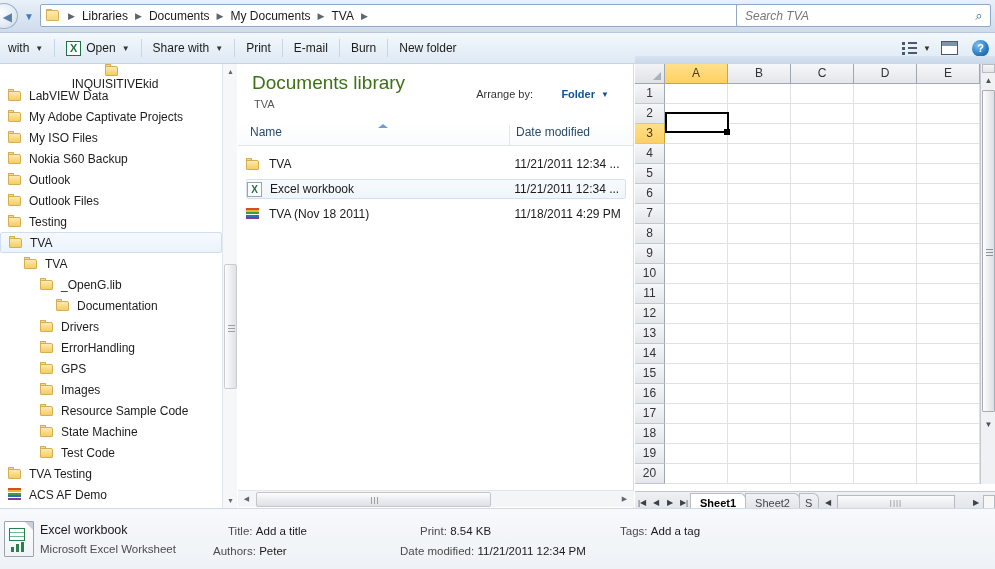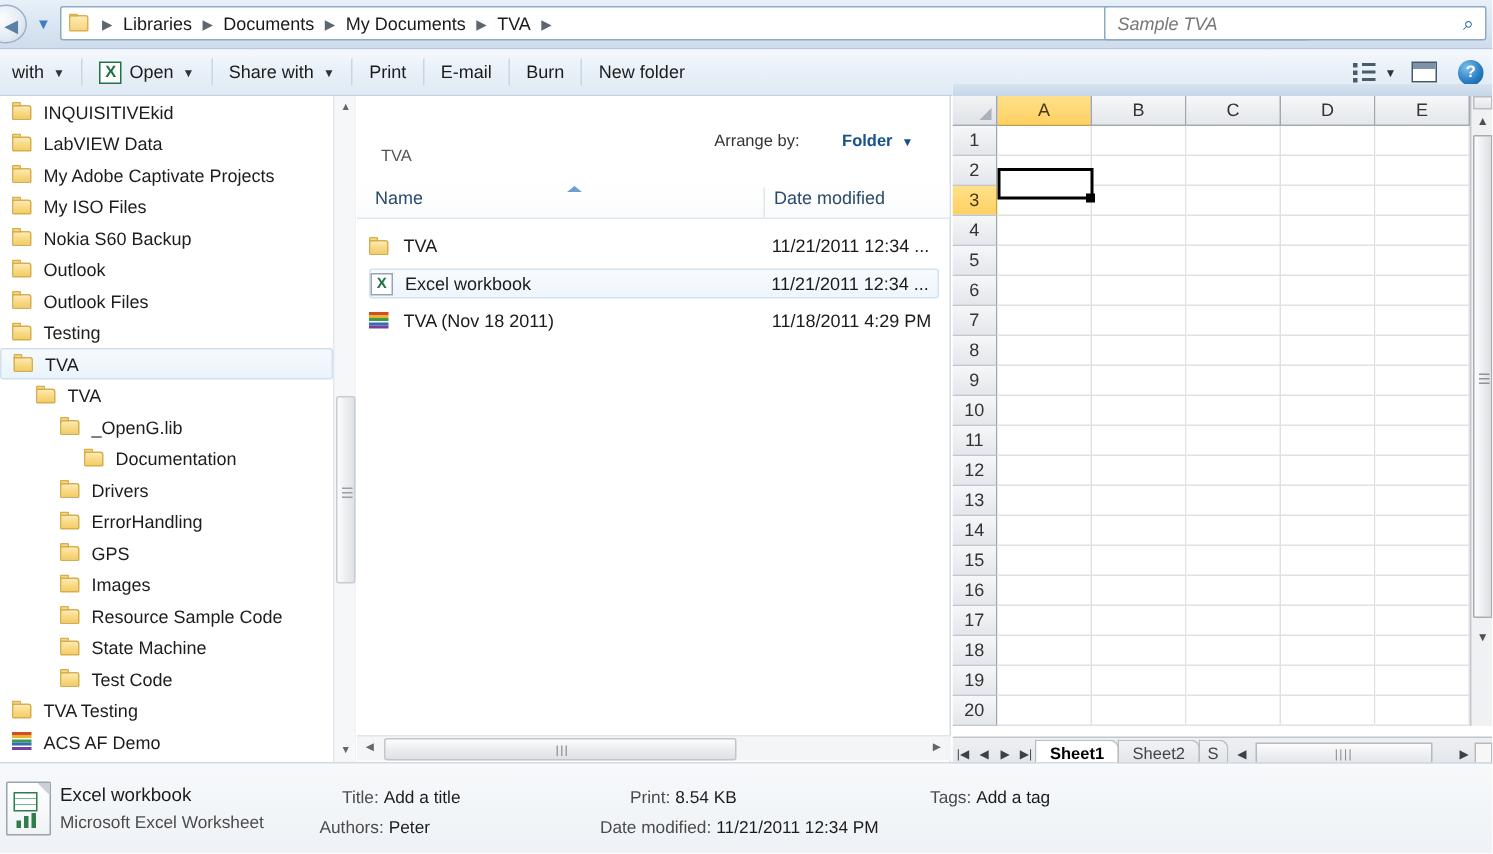--- a/index.html
+++ b/index.html
@@ -396,21 +396,21 @@
       <span class="crumb">My Documents</span>
       <span class="crumb-sep">▶</span>
       <span class="crumb">TVA</span>
       <span class="crumb-sep">▶</span>
     </div>
 
     <div class="addr-drop">▼</div>
     <div class="addr-refresh">↻</div>
 
     <div class="search-box">
-      <span class="ph">Sample TVA</span>
+      <span class="ph">Search TVA</span>
       <span class="search-ico">⌕</span>
     </div>
   </div>
 
   <div class="cmdbar">
     <div class="cmd">
       <span>with</span>
       <span class="caret">▼</span>
     </div>
     <div class="cmd-sep"></div>
@@ -446,21 +446,21 @@
         <span class="caret" style="margin-left:0">▼</span>
       </span>
       <span class="paneicon"></span>
       <span style="width:14px"></span>
       <span class="helpicon">?</span>
     </div>
   </div>
 
   <div class="navpane">
     <div id="tree-host" style="position:absolute;left:0;top:0;width:222px;">
-        <div class="tree-row" style="padding-left: 8px;">
+        <div class="tree-row" style="padding-left: 8px; flex-direction: column;">
           <span class="fold">
             <span class="t"></span>
             <span class="b"></span>
           </span>
           <span>INQUISITIVEkid</span>
         </div>
         <div class="tree-row" style="padding-left: 8px;">
           <span class="fold">
             <span class="t"></span>
             <span class="b"></span>
@@ -609,20 +609,21 @@
     <div class="sb-up">▲</div>
     <div class="sb-thumb" style="top:200px;height:125px">
       <i class="sb-grip" style="top:60px"></i>
       <i class="sb-grip" style="top:63px"></i>
       <i class="sb-grip" style="top:66px"></i>
     </div>
     <div class="sb-dn">▼</div>
   </div>
 
   <div class="listpane">
+    <div class="lib-title">Documents library</div>
     <div class="lib-sub">TVA</div>
     <div class="arrange-lbl">Arrange by:</div>
     <div class="arrange-val">Folder</div>
     <div class="arrange-caret">▼</div>
 
     <div class="col-head">
       <div class="col-name">Name</div>
       <div class="col-date">Date modified</div>
     </div>
     <div class="sort-mark"></div>

